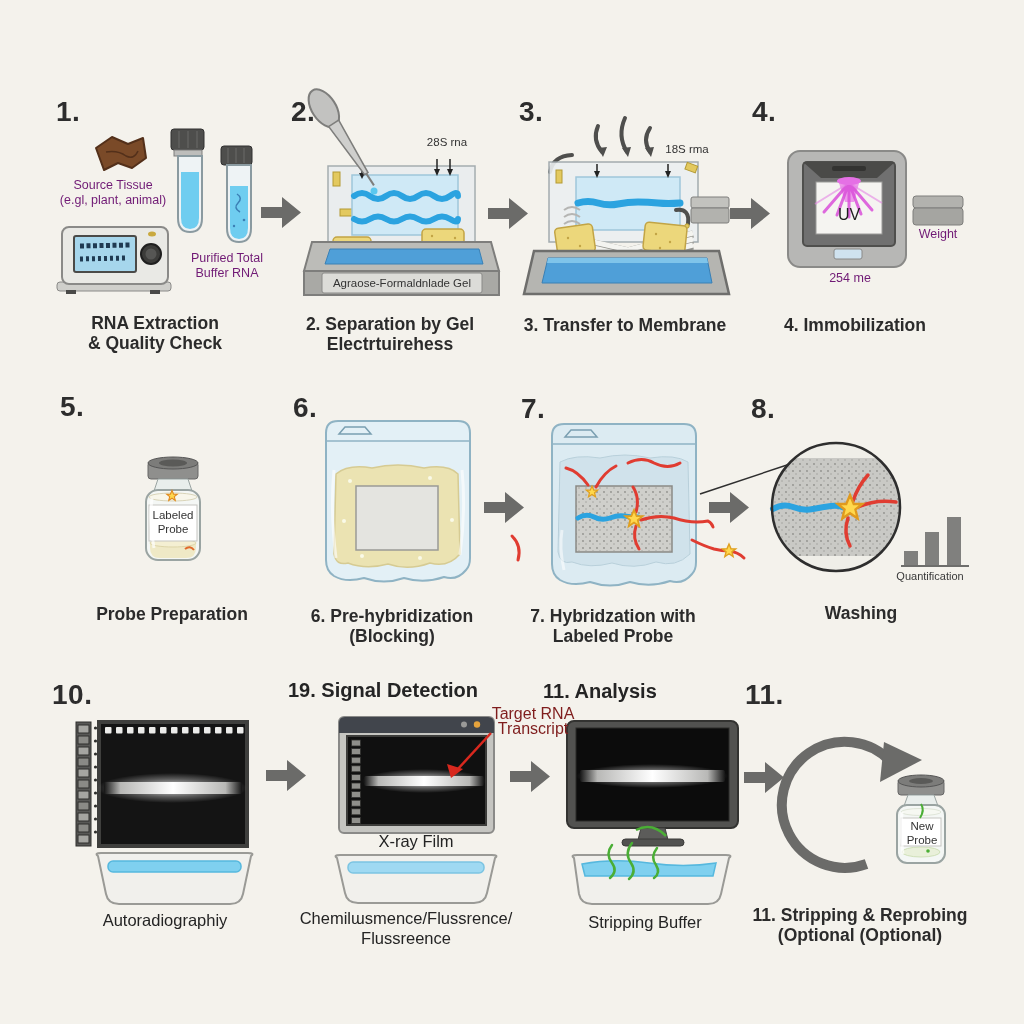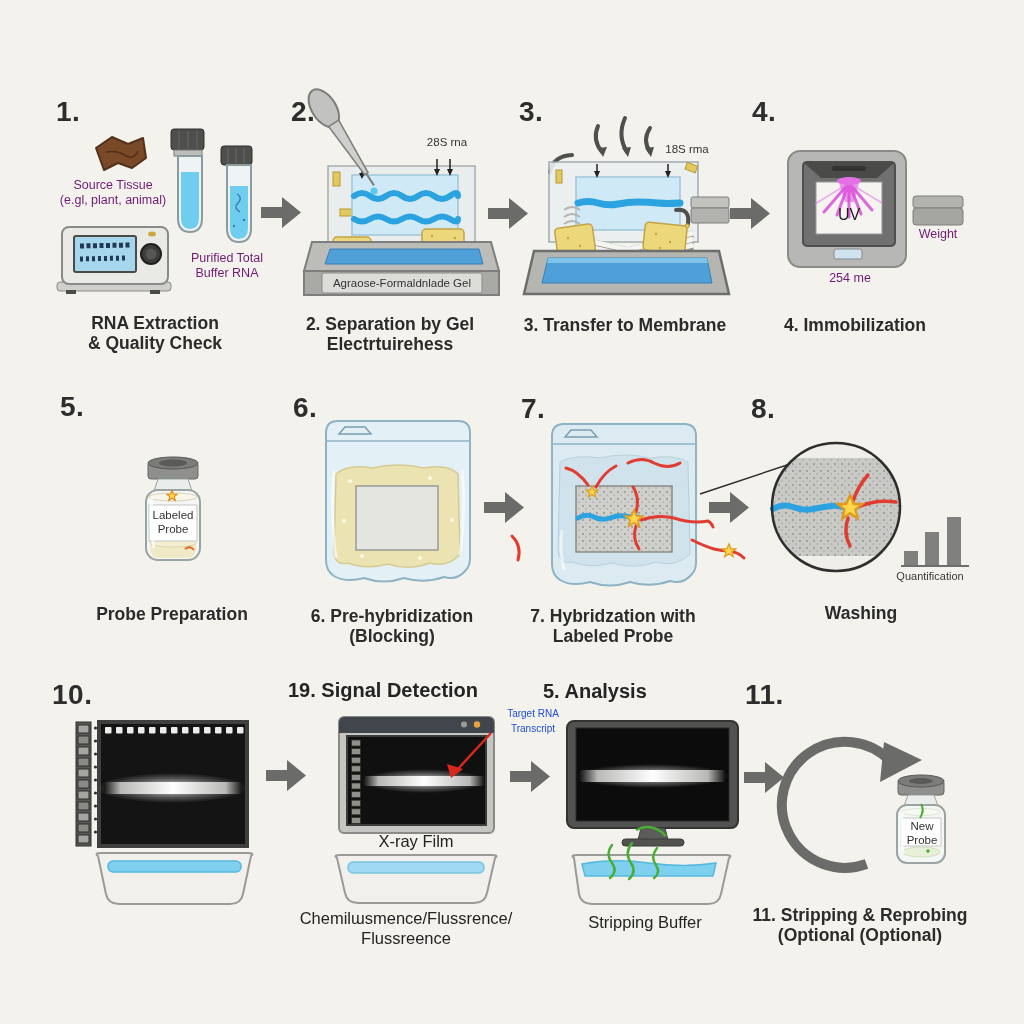--- a/index.html
+++ b/index.html
@@ -7,21 +7,21 @@
           font-family:"Liberation Sans","DejaVu Sans",sans-serif}
   svg.art{position:absolute;left:0;top:0}
   .t{position:absolute;color:#2d2d2d;text-align:center;white-space:normal}
   .num{font-size:28px;font-weight:bold;letter-spacing:.5px;text-align:left}
   .title{font-size:20px;font-weight:bold;text-align:left;color:#242424}
   .cap{font-size:17.5px;font-weight:bold;width:240px;line-height:20px;color:#2b2b2b}
   .capn{font-size:16.5px;width:240px;line-height:19px;color:#242424}
   .small{font-size:12.5px;width:170px;line-height:15px;color:#701a75}
   .tiny{font-size:11.5px;width:160px;line-height:13px;color:#333}
   .micro{font-size:11px;width:100px;color:#3a3a3a}
-  .red{color:#1d4ed8;font-size:10px;width:100px;line-height:15px}
+  .red{color:#7f1d1d;font-size:16px;width:100px;line-height:15px}
   .uvt{font-size:16px;width:44px;color:#1f1f1f}
 </style>
 </head>
 <body>
 
 <div class="canvas">
 
 <svg class="art" width="1024" height="1024" viewBox="0 0 1024 1024">
   <defs>
     <path id="rarrow" d="M0,10 H21 V0 L40,15.5 L21,31 V21 H0 Z"></path>
@@ -388,21 +388,21 @@
 <div class="t num" style="left:519px;top:96px">3.</div>
 <div class="t num" style="left:752px;top:96px">4.</div>
 <div class="t num" style="left:60px;top:391px">5.</div>
 <div class="t num" style="left:293px;top:392px">6.</div>
 <div class="t num" style="left:521px;top:393px">7.</div>
 <div class="t num" style="left:751px;top:393px">8.</div>
 <div class="t num" style="left:52px;top:679px">10.</div>
 <div class="t num" style="left:745px;top:679px">11.</div>
 
 <div class="t title" style="left:288px;top:679px">19. Signal Detection</div>
-<div class="t title" style="left:543px;top:680px">5. Analysis</div>
+<div class="t title" style="left:543px;top:680px">11. Analysis</div>
 
 <div class="t small" style="left:28px;top:178px">Source Tissue</div>
 <div class="t small" style="left:28px;top:193px">(e.gl, plant, animal)</div>
 <div class="t small" style="left:142px;top:251px">Purified Total</div>
 <div class="t small" style="left:142px;top:266px">Buffer RNA</div>
 <div class="t tiny" style="left:367px;top:136px">28S rna</div>
 <div class="t tiny" style="left:607px;top:143px">18S rma</div>
 <div class="t tiny" style="left:322px;top:277px">Agraose-Formaldnlade Gel</div>
 <div class="t uvt" style="left:827px;top:206px">UV</div>
 <div class="t small" style="left:765px;top:271px">254 me</div>
@@ -421,19 +421,20 @@
 <div class="t cap" style="left:270px;top:314px">2. Separation by Gel</div>
 <div class="t cap" style="left:270px;top:334px">Electrtuirehess</div>
 <div class="t cap" style="left:505px;top:315px">3. Transfer to Membrane</div>
 <div class="t cap" style="left:735px;top:315px">4. Immobilization</div>
 <div class="t cap" style="left:52px;top:604px">Probe Preparation</div>
 <div class="t cap" style="left:272px;top:606px">6. Pre-hybridization</div>
 <div class="t cap" style="left:272px;top:626px">(Blocking)</div>
 <div class="t cap" style="left:493px;top:606px">7. Hybridzation with</div>
 <div class="t cap" style="left:493px;top:626px">Labeled Probe</div>
 <div class="t cap" style="left:741px;top:603px">Washing</div>
+<div class="t capn" style="left:45px;top:911px">Autoradiographiy</div>
 <div class="t capn" style="left:286px;top:909px">Chemilɯsmence/Flussrence/</div>
 <div class="t capn" style="left:286px;top:929px">Flussreence</div>
 <div class="t capn" style="left:525px;top:913px">Stripping Buffer</div>
 <div class="t cap" style="left:740px;top:905px">11. Stripping &amp; Reprobing</div>
 <div class="t cap" style="left:740px;top:925px">(Optional (Optional)</div>
 
 </div>
 
 </body></html>

